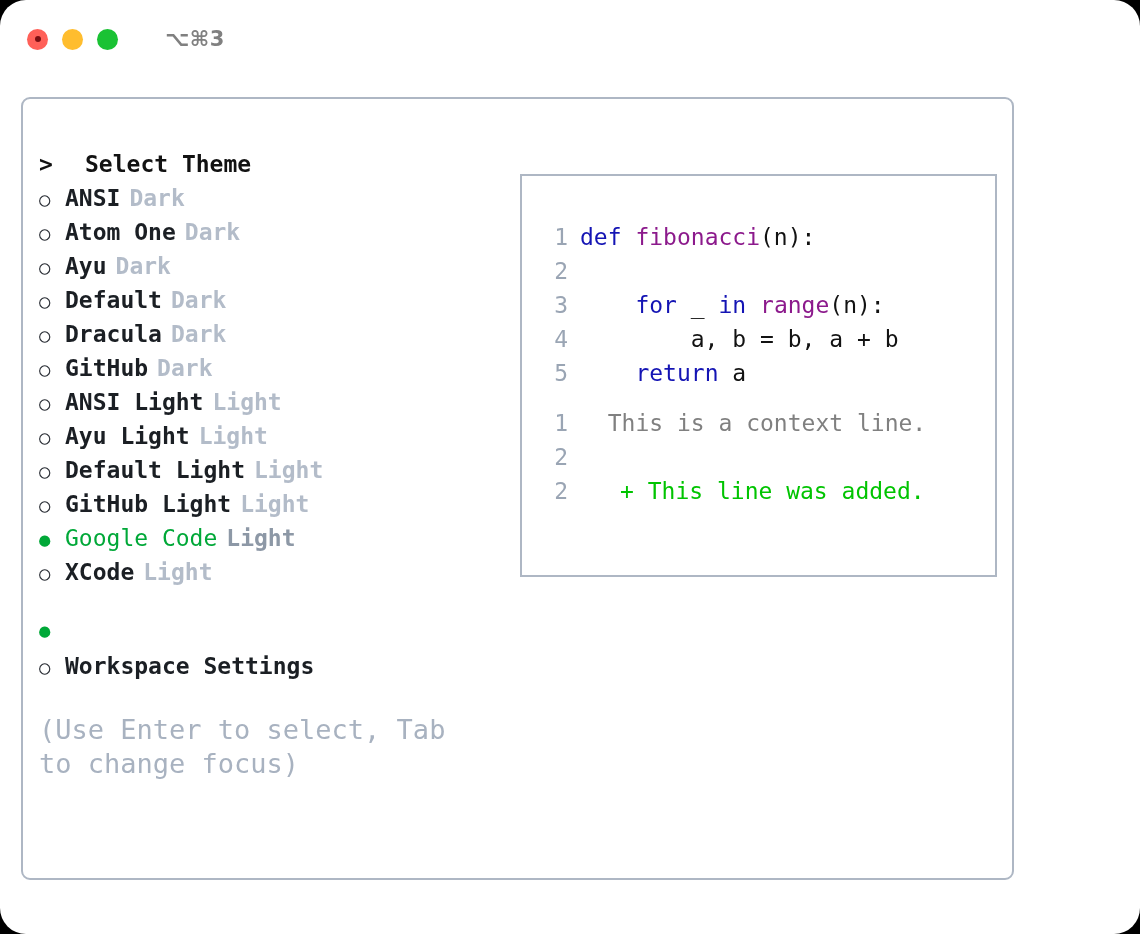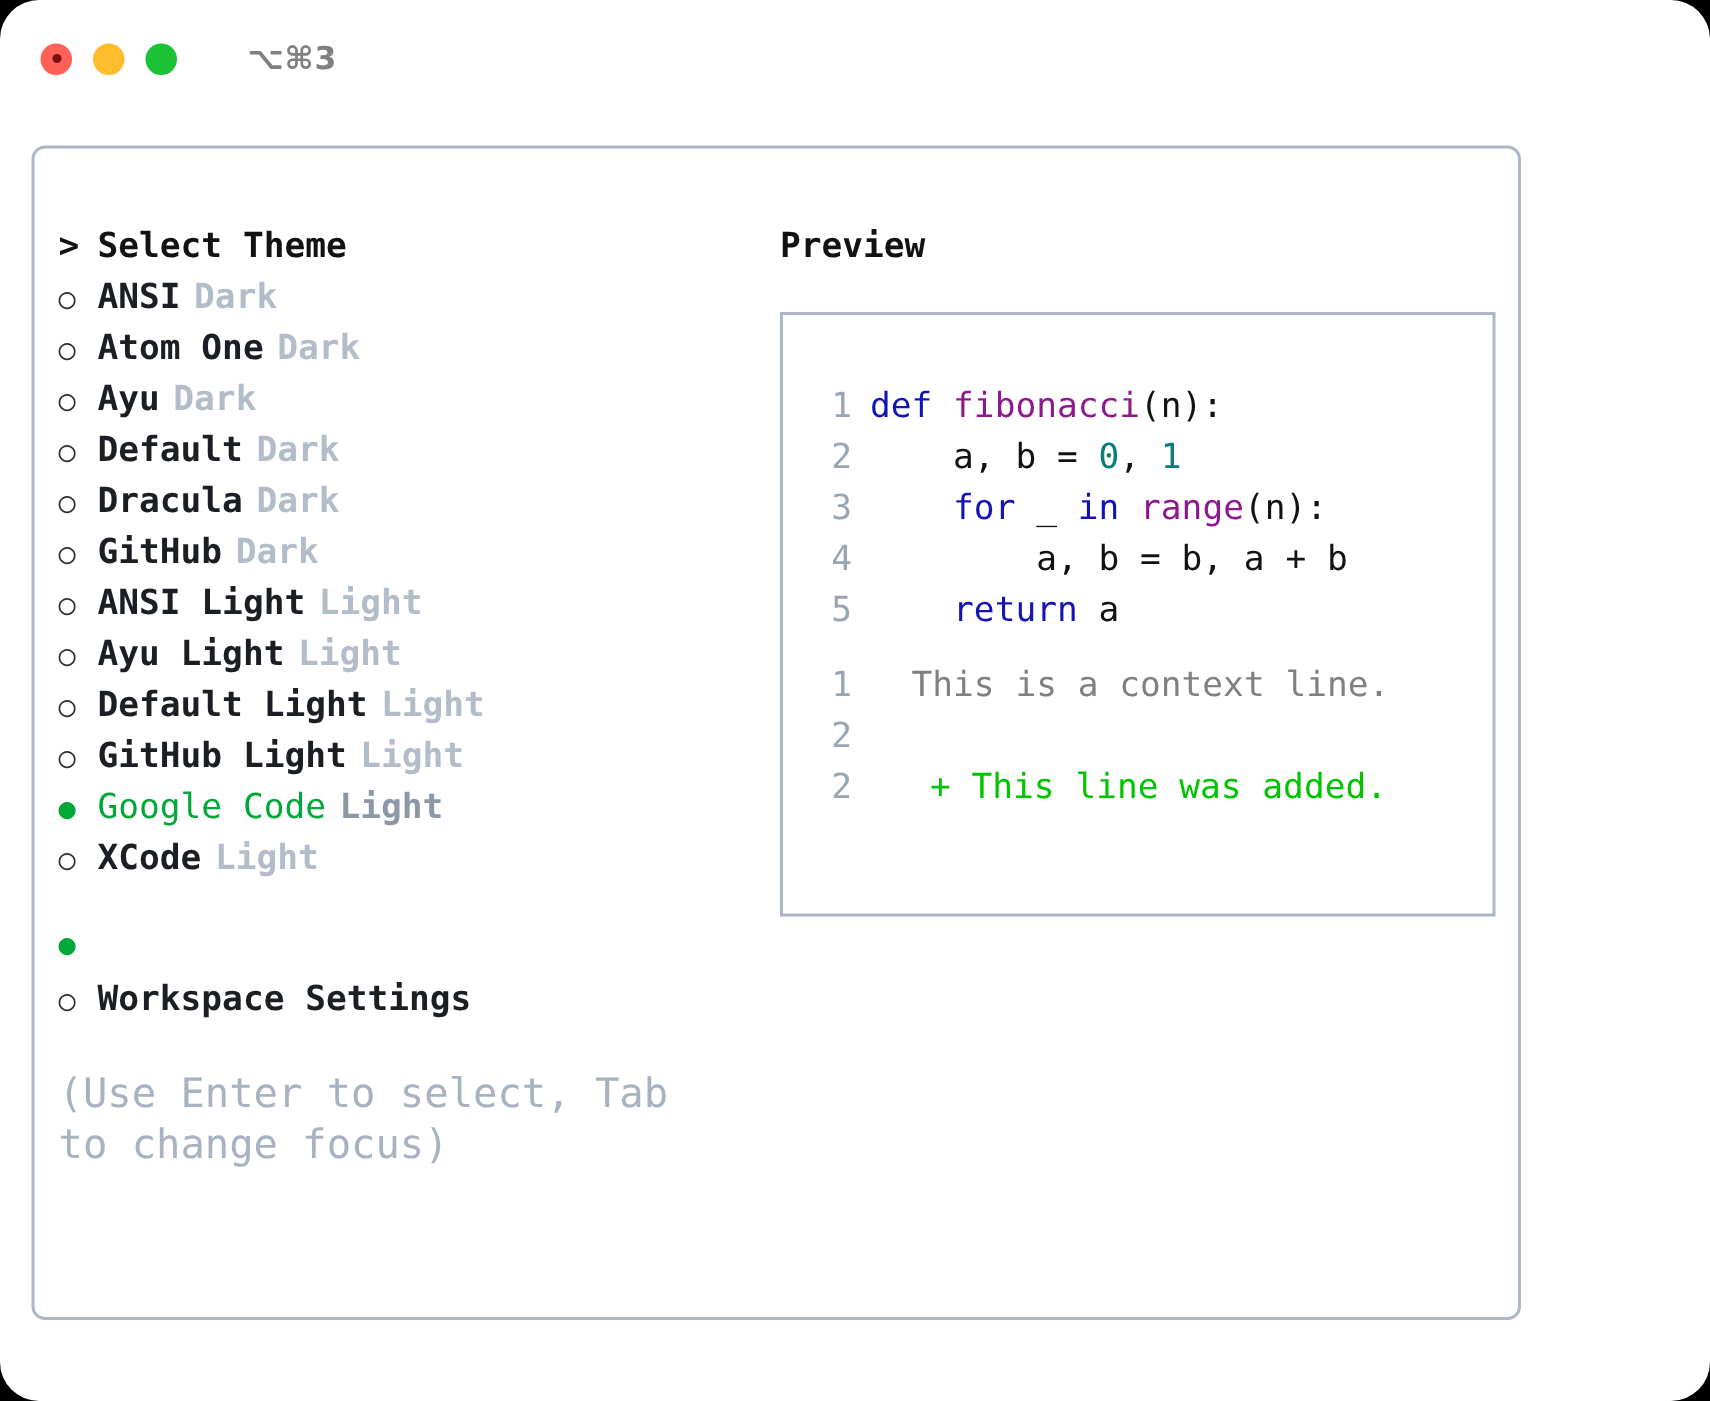--- a/index.html
+++ b/index.html
@@ -99,21 +99,21 @@
     text-align: left;
     font-size: 23px;
   }
   .marker.caret   { color: #121212; font-weight: bold; }
   .marker.hollow  { color: #2b2f36; font-size: 19px; }
   .marker.filled  { color: #00a838; font-size: 19px; }
   .marker.blank   { color: transparent; }
 
   .item-label       { color: #1b1f24; font-weight: bold; }
   .item-label.sel   { color: #00a838; font-weight: normal; }
-  .item-label.head  { color: #121212; font-weight: bold; }
+  .item-label.head  { color: #121212; font-weight: bold; margin-left: 20px; }
 
   .item-tag        { color: #b3bcc9; margin-left: 9px; font-weight: bold; }
   .item-tag.sel    { color: #8d98a6; }
 
   .spacer-16 { height: 16px; }
   .spacer-26 { height: 26px; }
 
   
   #hint {
     font-size: 27px;
@@ -213,26 +213,25 @@
               <div class="list-line"><span class="marker filled">●</span></div>
               <div class="list-line"><span class="marker hollow">○</span><span class="item-label">Workspace Settings</span></div>
             </div>
 
           <div class="spacer-26"></div>
 
           <div id="hint">(Use Enter to select, Tab to change focus)</div>
         </div>
 
         <div class="col-right">
-          <span id="preview-title">Preview</span>
 
           <div id="preview-box">
             <div id="code-block">
                 <div class="code-line"><span class="gutter">1</span><span class="code-body"><span class="tok-kw">def </span><span class="tok-fn">fibonacci</span><span class="tok-plain">(n):</span></span></div>
-                <div class="code-line"><span class="gutter">2</span><span class="code-body"><span class="tok-plain">    a, b = </span><span class="tok-num">0</span><span class="tok-plain">, </span><span class="tok-num">1</span></span></div>
+                <div class="code-line"><span class="gutter">2</span></div>
                 <div class="code-line"><span class="gutter">3</span><span class="code-body"><span class="tok-plain">    </span><span class="tok-kw">for</span><span class="tok-plain"> _ </span><span class="tok-kw">in</span><span class="tok-plain"> </span><span class="tok-fn">range</span><span class="tok-plain">(n):</span></span></div>
                 <div class="code-line"><span class="gutter">4</span><span class="code-body"><span class="tok-plain">        a, b = b, a + b</span></span></div>
                 <div class="code-line"><span class="gutter">5</span><span class="code-body"><span class="tok-kw">    </span><span class="tok-kw">return</span><span class="tok-plain"> a</span></span></div>
               </div>
             <div class="spacer-16"></div>
             <div id="diff-block">
                 <div class="code-line"><span class="gutter">1</span><span class="code-body diff-ctx"><span> </span><span> This is a context line.</span></span></div>
                 <div class="code-line"><span class="gutter">2</span></div>
                 <div class="code-line"><span class="gutter">2</span><span class="code-body diff-add"><span>+</span><span> This line was added.</span></span></div>
               </div>

